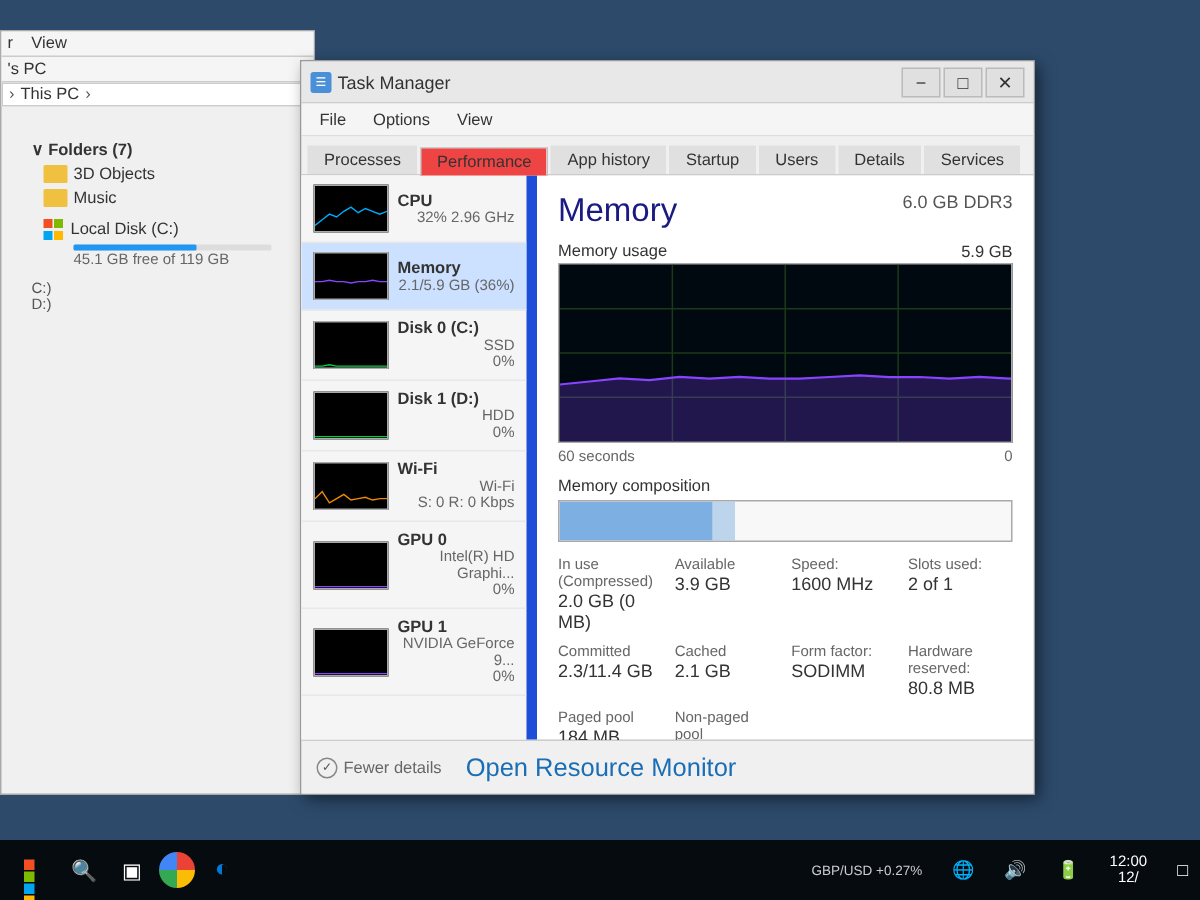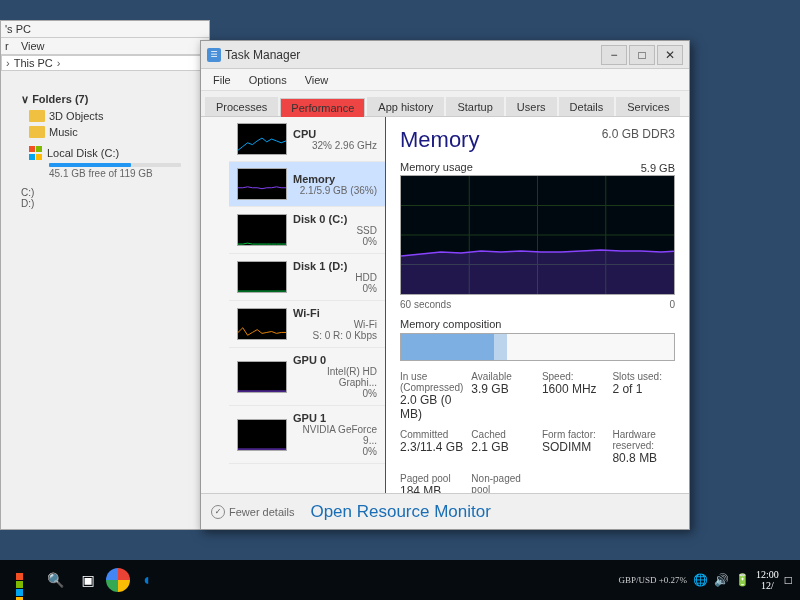--- a/index.html
+++ b/index.html
@@ -207,25 +207,24 @@
 
     
     .tm-body {
       display: flex;
       height: calc(100% - 76px - 36px);
       background: white;
     }
 
     
     .tm-sidebar {
-      width: 185px;
+      width: 157px;
       background: #f5f5f5;
-      border-right: 1px solid #1d4ed8;
+      border-right: 7px solid #1d4ed8;
       overflow-y: auto;
-      padding-left: 28px;
     }
     .tm-sidebar-item {
       display: flex;
       align-items: center;
       gap: 6px;
       padding: 6px 8px;
       cursor: pointer;
       border-bottom: 1px solid #e8e8e8;
     }
     .tm-sidebar-item.active { background: #cce0ff; }
@@ -418,24 +417,23 @@
       display: flex;
       align-items: center;
       justify-content: center;
       cursor: pointer;
       border-radius: 2px;
     }
     .taskbar-right {
       margin-left: auto;
       display: flex;
       align-items: center;
-      gap: 6px;
+      gap: 20px;
       color: white;
       font-size: 10px;
-      font-family: Liberation Serif, serif;
     }
     .taskbar-time {
       text-align: center;
       color: white;
       font-size: 10px;
     }
 
     
     .cpu-graph-path { stroke: #00aaff; stroke-width: 1; fill: none; }
     .mem-graph-path { stroke: #8844ff; stroke-width: 1; fill: none; }
@@ -446,26 +444,26 @@
     
     .main-graph-path { stroke: #8844ff; stroke-width: 1.5; fill: rgba(136,68,255,0.2); }
   </style>
 </head>
 <body>
 
 <div class="desktop">
 
   <div class="file-explorer">
     <div class="fe-toolbar">
-      <span>'s PC</span>
-    </div>
-    <div class="fe-toolbar">
       <span>r</span>
       &nbsp;&nbsp;
       <span>View</span>
+    </div>
+    <div class="fe-toolbar">
+      <span>'s PC</span>
     </div>
     <div class="fe-address">
       <span style="color:#555;">›</span>
       <span>This PC</span>
       <span style="color:#555;">›</span>
     </div>
     <div class="fe-content">
       <div class="fe-section">
         <div class="fe-section-title">
           <span>∨</span>

